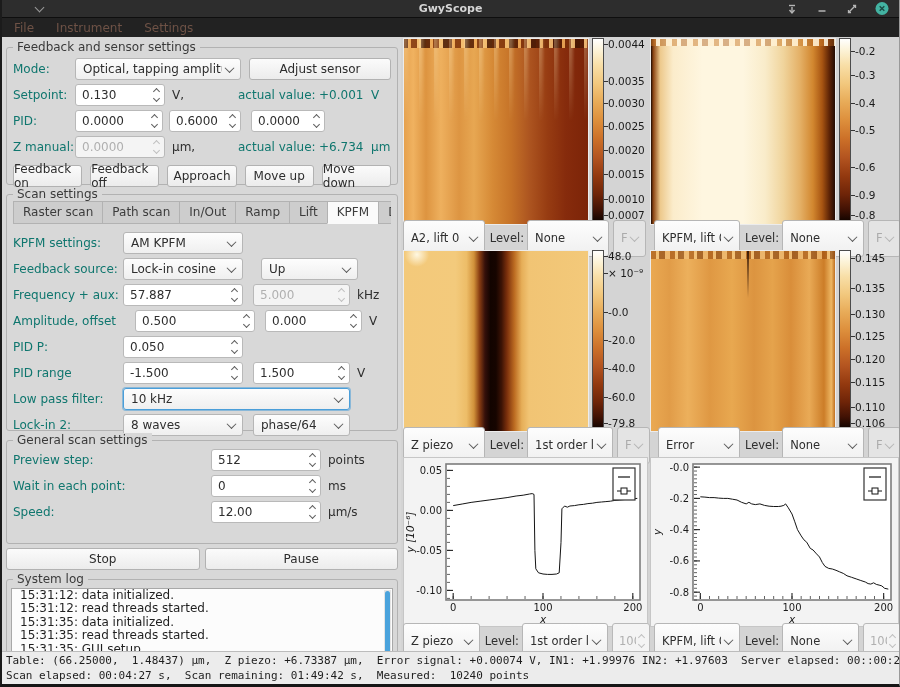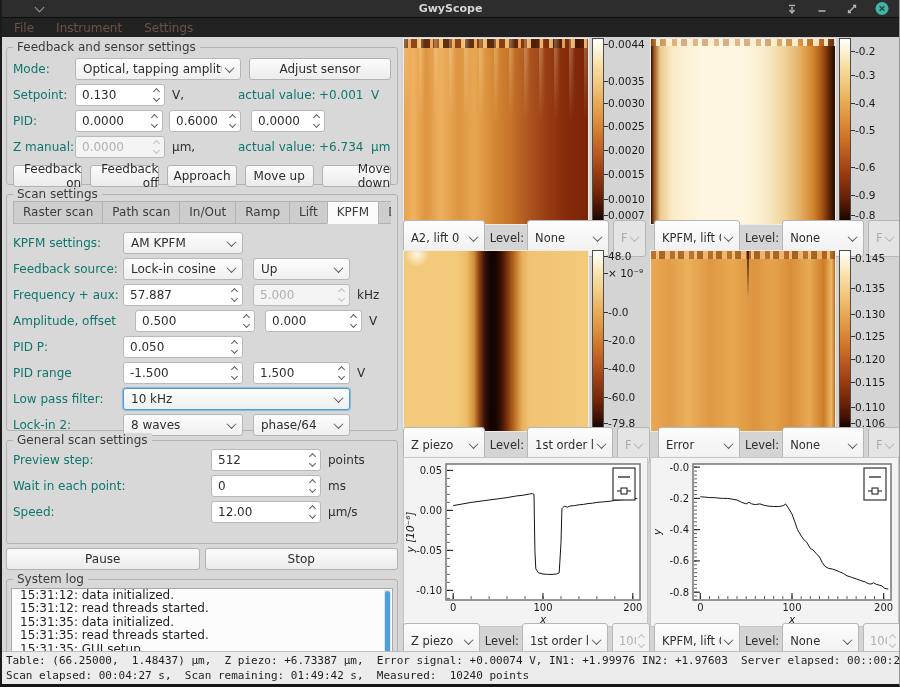--- a/index.html
+++ b/index.html
@@ -196,21 +196,21 @@
             <span class="val">0.0000</span>
             <span class="sbtns">
                 <i class="su"></i>
                 <i class="sd"></i>
               </span>
           </div>
           <span class="unit" style="width:66px;">µm,</span>
           <span class="lbl" style="width:81px;">actual value:</span>
           <span class="lbl" style="white-space:pre;">+6.734  µm</span>
         </div>
-        <div class="row" style="gap:8px; margin-top:7px;text-align:right;">
+        <div class="row" style="gap:8px; margin-top:7px;">
           <div class="btn" style="flex:1;">Feedback on</div>
           <div class="btn" style="flex:1;">Feedback off</div>
           <div class="btn" style="flex:1;">Approach</div>
           <div class="btn" style="flex:1;">Move up</div>
           <div class="btn" style="flex:1;">Move down</div>
         </div>
       </div>
 
       <div class="group" style="margin-top:9px; height:237px;">
         <span class="gtitle">Scan settings</span>
@@ -230,21 +230,21 @@
             <span class="ctext">AM KPFM</span>
               <span class="chev"></span>
           </div>
         </div>
         <div class="row">
           <span class="lbl w110">Feedback source:</span>
           <div class="combo" style="width:120px;">
             <span class="ctext">Lock-in cosine</span>
               <span class="chev"></span>
           </div>
-          <div class="combo" style="width:97px; margin-left:10px;">
+          <div class="combo" style="width:97px; margin-left:18px;">
             <span class="ctext">Up</span>
               <span class="chev"></span>
           </div>
         </div>
         <div class="row">
           <span class="lbl w110">Frequency + aux:</span>
           <div class="spin" style="width:120px;">
             <span class="val">57.887</span>
             <span class="sbtns">
                 <i class="su"></i>
@@ -356,22 +356,22 @@
             <span class="val">12.00</span>
             <span class="sbtns">
                 <i class="su"></i>
                 <i class="sd"></i>
               </span>
           </div>
           <span class="unit">µm/s</span>
         </div>
       </div>
       <div style="display:flex; gap:5px; margin-top:4px;">
+        <div class="btn" style="flex:1;">Stop</div>
         <div class="btn" style="flex:1;">Pause</div>
-        <div class="btn" style="flex:1;">Stop</div>
       </div>
 
       <div class="group" style="margin-top:9px; height:112px;">
         <span class="gtitle">System log</span>
         <div class="logbox">
           <div class="logline">15:31:12: data initialized.</div>
           <div class="logline">15:31:12: read threads started.</div>
           <div class="logline">15:31:35: data initialized.</div>
           <div class="logline">15:31:35: read threads started.</div>
           <div class="logline">15:31:35: GUI setup.</div>

